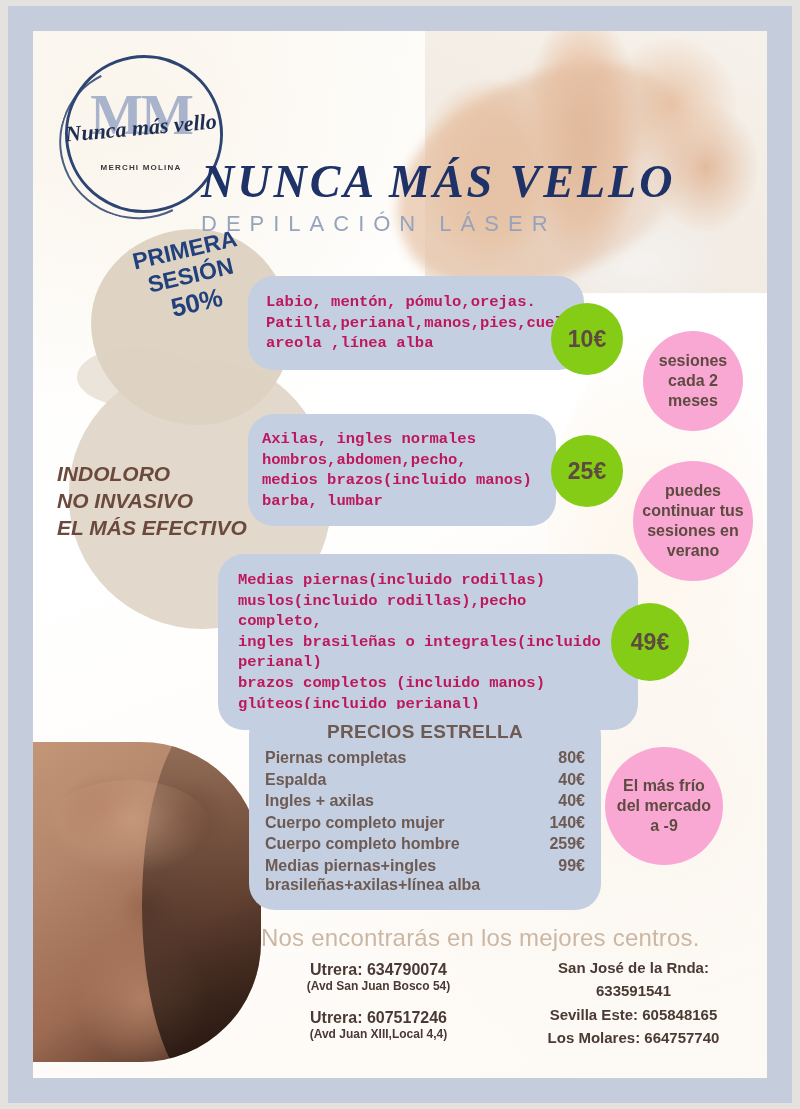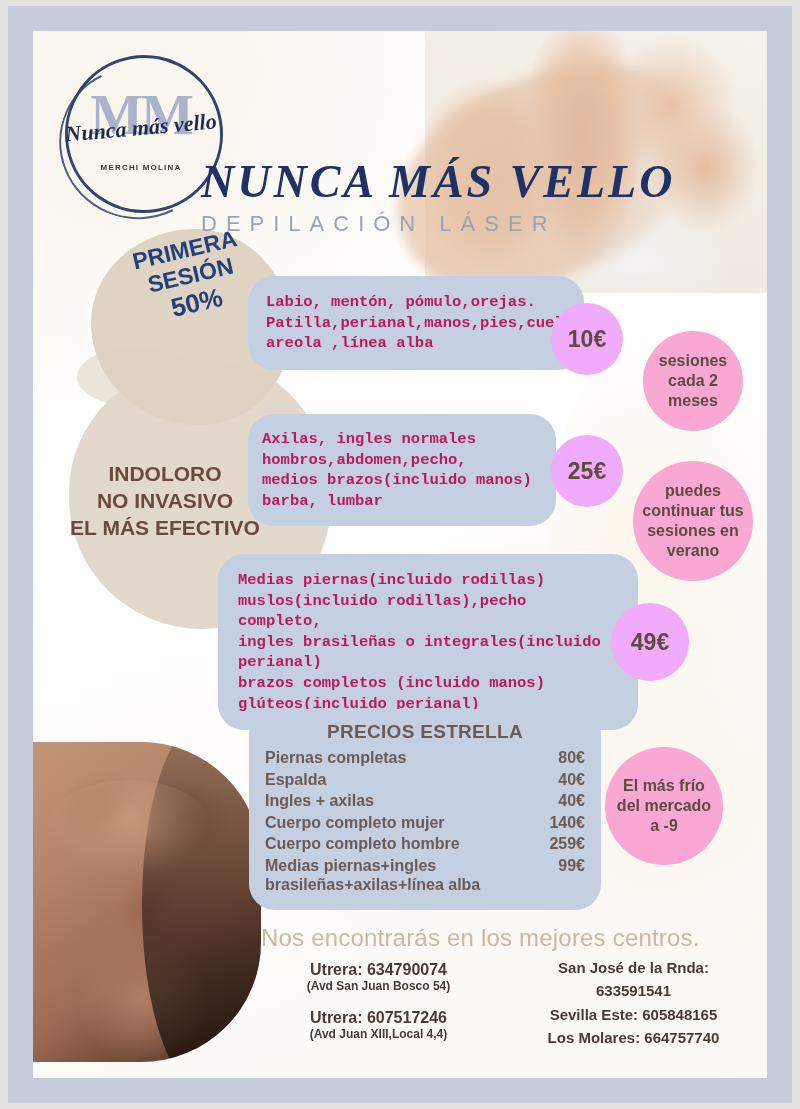--- a/index.html
+++ b/index.html
@@ -229,25 +229,25 @@
   }
   .promo-line1 { font-size: 23px; }
   .promo-line2 { font-size: 23px; }
   .promo-line3 { font-size: 26px; }
 
   
   .claims {
     position: absolute;
     left: 24px; top: 430px;
     width: 216px;
-    text-align: center;
     color: #6b4a3d;
     font-weight: 700;
     font-size: 21px;
     line-height: 1.28;
+    font-style: italic;
   }
 
   
   .svc-box {
     position: absolute;
     background: #c4cfe2;
     border-radius: 26px;
     color: #be185d;
     font-weight: 700;
     line-height: 1.33;
@@ -261,21 +261,21 @@
   .circle {
     position: absolute;
     border-radius: 50%;
     display: flex;
     align-items: center;
     justify-content: center;
     text-align: center;
     color: #5e4a3f;
   }
   .circle-price {
-    background: #f0abfc;
+    background: #84cc16;
     font-size: 23px;
     font-weight: 600;
   }
   .circle-note {
     background: #f9a8d4;
     font-size: 16px;
     font-weight: 600;
     line-height: 1.25;
   }
   .c-10  { left: 518px; top: 272px; width: 72px; height: 72px; }

